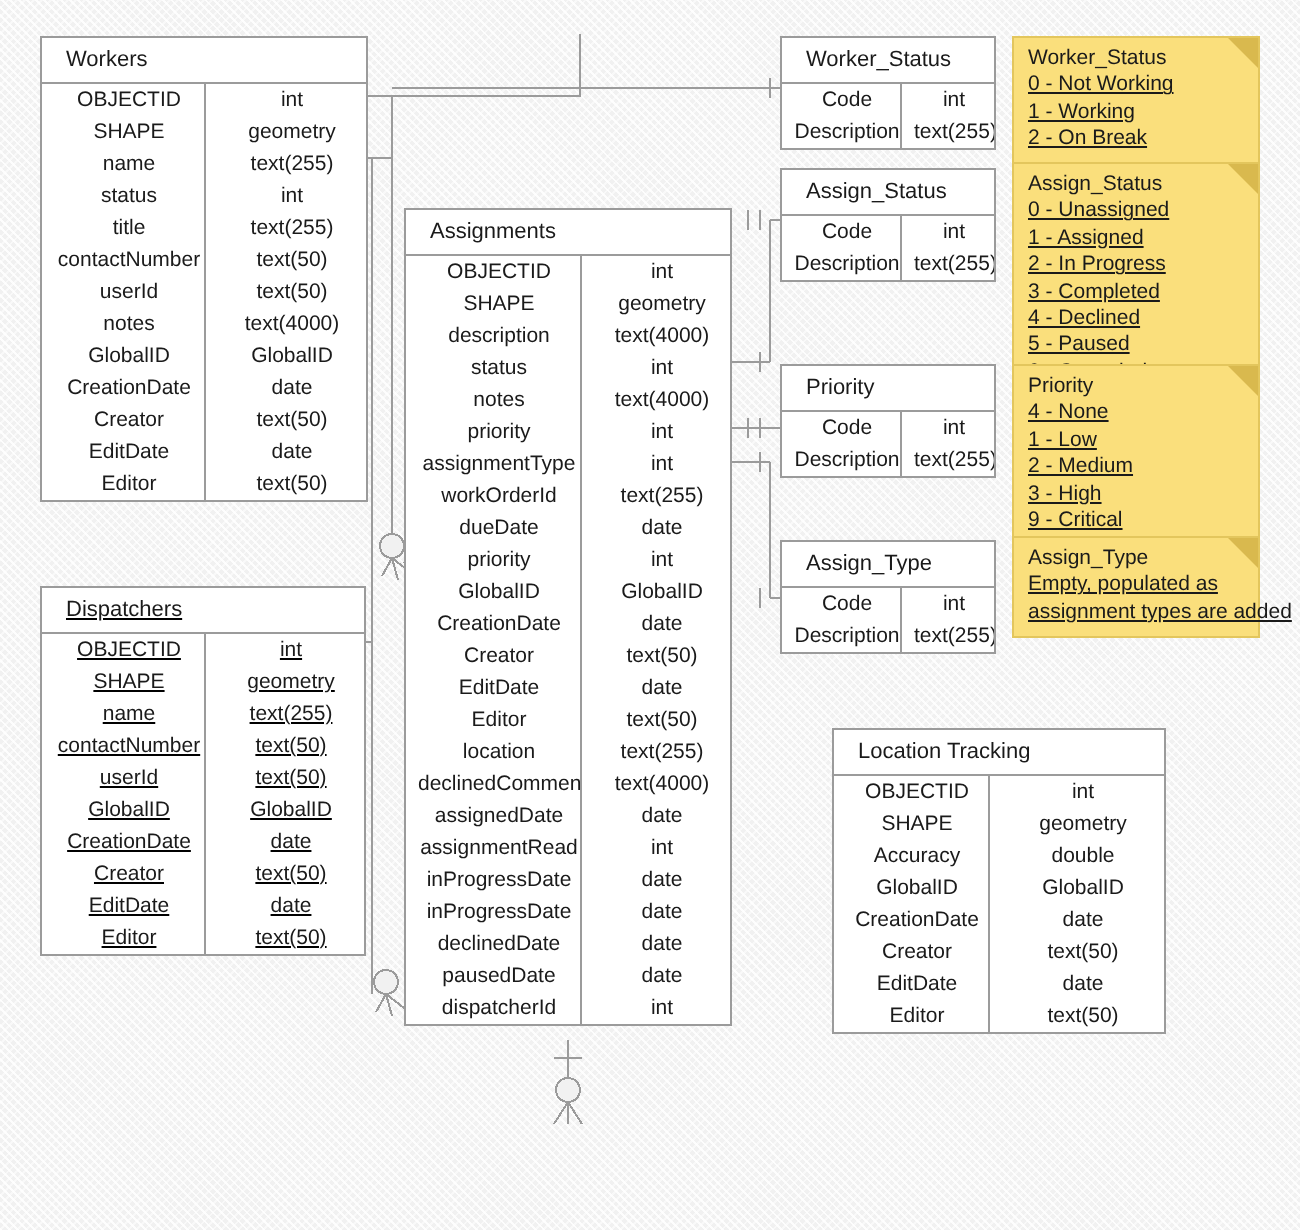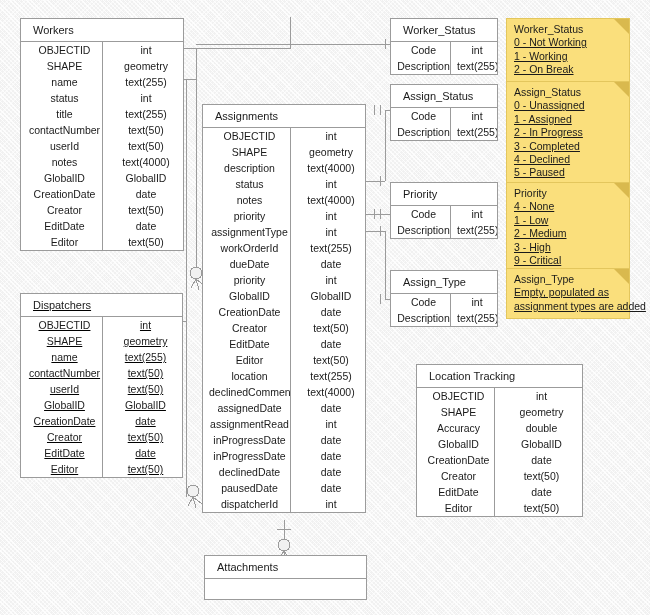--- a/index.html
+++ b/index.html
@@ -478,24 +478,20 @@
           <div class="attr-name">EditDate</div>
           <div class="attr-type">date</div>
         </div>
         <div class="attr-row">
           <div class="attr-name">Editor</div>
           <div class="attr-type">text(50)</div>
         </div>
       </div>
   </div>
 
-  <div class="entity empty-body" id="ent-attachments" style="left:204px; top:555px; width:163px;">
-    <div class="entity-title">Attachments</div>
-    <div class="entity-body"></div>
-  </div>
 
   <div class="note" id="note-worker-status" style="left:506px; top:18px; width:124px;">
     <div class="fold"></div>
     <div class="note-title">Worker_Status</div>
     <div class="note-lines">
         <div class="note-line">0 - Not Working</div>
         <div class="note-line">1 - Working</div>
         <div class="note-line">2 - On Break</div>
       </div>
   </div>

